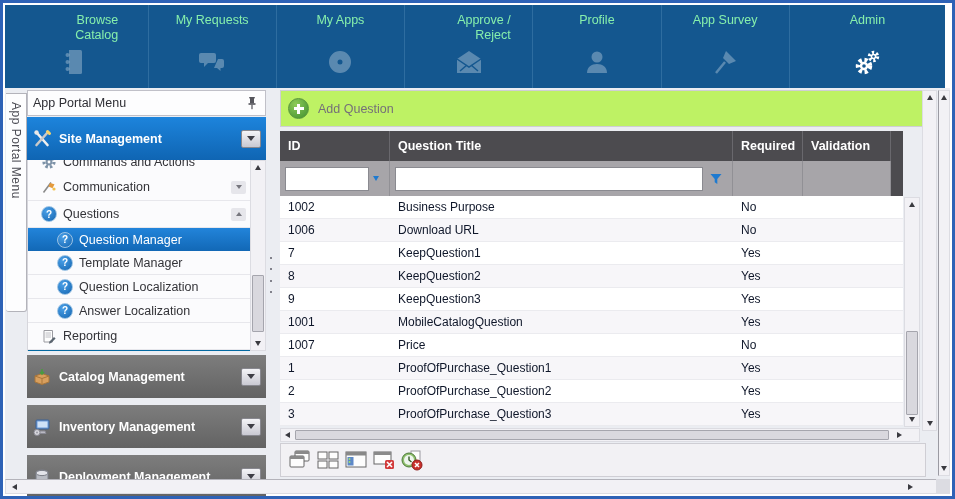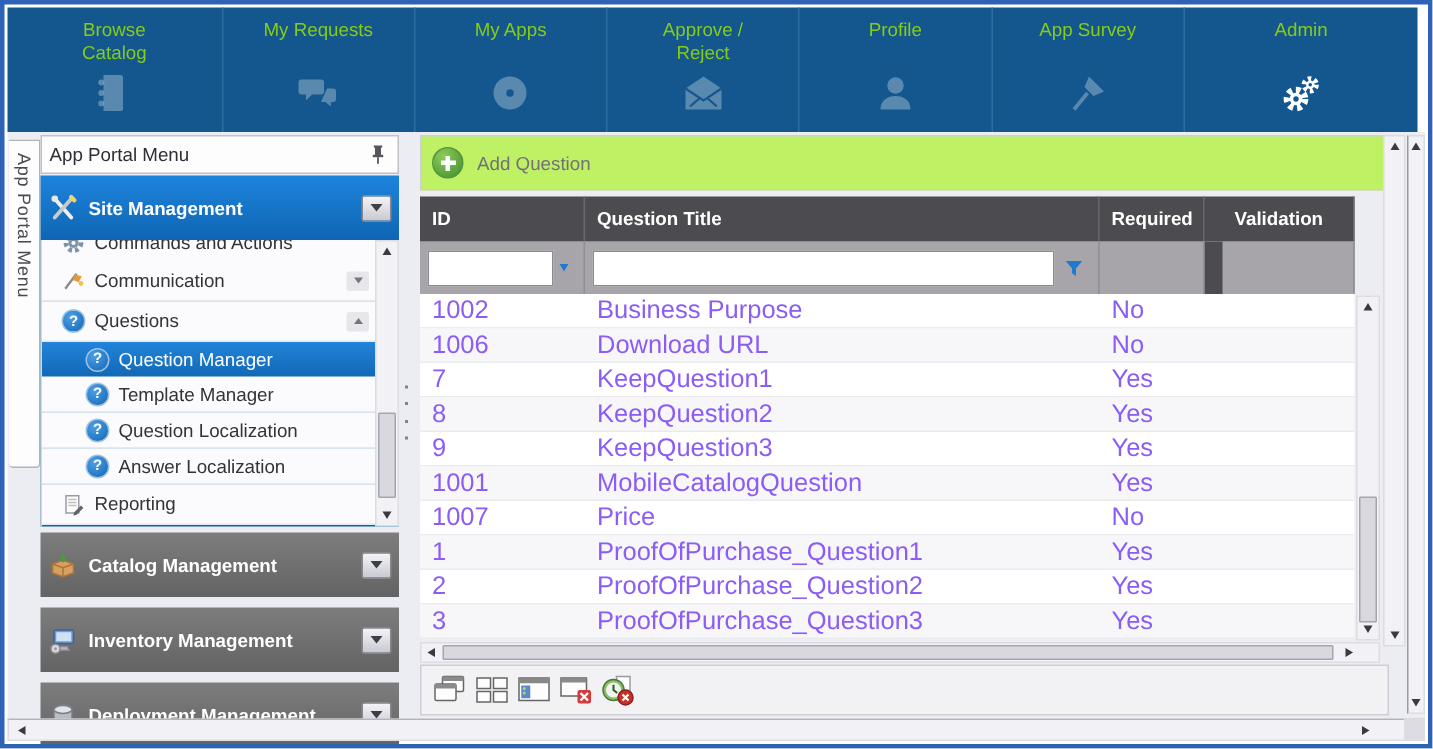--- a/index.html
+++ b/index.html
@@ -6,21 +6,21 @@
   .window{position:relative;width:955px;height:499px;box-sizing:border-box;border:3px solid #2e62b6;
     background:#fff;font-family:"Liberation Sans",sans-serif;overflow:hidden;}
   .inner{position:absolute;left:2px;top:2px;width:945px;height:489px;background:#fff;}
 
   
   .nav{position:absolute;left:0;top:0;width:940px;height:83px;background:#14578f;display:flex;}
   .nav-item{flex:1;display:flex;flex-direction:column;align-items:center;padding-top:8px;cursor:pointer;}
   .nav-item + .nav-item{border-left:1px solid #2e6da0;}
   .nav-item.first{flex:1.12;}
   .nav-item.last{flex:1.22;}
-  .nav-label{color:#84cc16;font-size:12.5px;line-height:15px;text-align:center;max-width:84px;min-height:32px;}
+  .nav-label{color:#86efac;font-size:12.5px;line-height:15px;text-align:right;max-width:84px;min-height:32px;}
   .nav-icon{margin-top:2px;width:30px;height:30px;color:rgba(255,255,255,0.30);}
   .nav-icon.bright{color:#ffffff;}
   .nav-icon svg{width:30px;height:30px;display:block;}
 
   
   .content-bg{position:absolute;left:0;top:83px;width:945px;height:391px;background:#ebedf2;}
 
   
   .vtab{position:absolute;left:1px;top:88px;width:20px;height:217px;background:#fdfdfe;
     border:1px solid #b3b3ba;border-left:none;border-radius:0 0 3px 3px;display:flex;align-items:flex-start;justify-content:center;}
@@ -93,25 +93,25 @@
   .filter-row{position:absolute;left:275px;top:156px;width:623px;height:35px;background:#4c4b4f;display:flex;}
   .f-cell{background:#a7a5a9;display:flex;align-items:center;box-sizing:border-box;border-right:1px solid #919095;padding-left:5px;}
   .filter-input{height:22px;border:1px solid #8a8a90;background:#fff;font-size:12px;padding:0 3px;outline:none;}
   .id-tri{width:0;height:0;border-left:3px solid transparent;border-right:3px solid transparent;
     border-top:5px solid #1e7ad0;margin-left:4px;cursor:pointer;}
   .funnel{margin-left:6px;width:14px;height:14px;cursor:pointer;}
 
   .rows{position:absolute;left:275px;top:191px;width:623px;}
   .grow{display:flex;height:23px;box-sizing:border-box;border-bottom:1px solid #ebebef;background:#fff;cursor:pointer;}
   .grow:nth-child(even){background:#f7f6f9;}
-  .g-cell{display:flex;align-items:center;padding-left:8px;box-sizing:border-box;font-size:17px;color:#8b5cf6;overflow:hidden;white-space:nowrap;}
+  .g-cell{display:flex;align-items:center;padding-left:8px;box-sizing:border-box;font-size:12px;color:#0f172a;overflow:hidden;white-space:nowrap;}
   .w-id{width:110px;flex:0 0 110px;}
   .w-qt{width:343px;flex:0 0 343px;}
   .w-req{width:70px;flex:0 0 70px;}
-  .w-val{width:88px;flex:0 0 88px;margin-left:12px;}
+  .w-val{width:88px;flex:0 0 88px;}
   .w-fill{flex:1;border-right:none;}
 
   .grid-vsb{position:absolute;left:899px;top:192px;width:16px;height:230px;}
   .grid-hsb{position:absolute;left:275px;top:423px;width:640px;height:14px;}
   .content-vsb{position:absolute;left:917px;top:85px;width:15px;height:341px;}
   .frame-vsb{position:absolute;left:933px;top:85px;width:12px;height:386px;border-left:1px solid #9a9aa2;}
   .frame-hsb{position:absolute;left:0;top:474px;width:945px;height:15px;border-top:1px solid #b3b3ba;}
   .corner{position:absolute;left:931px;top:474px;width:14px;height:15px;background:#dcdce2;}
 
   .bottom-toolbar{position:absolute;left:275px;top:438px;width:646px;height:34px;background:#f2f1f4;

